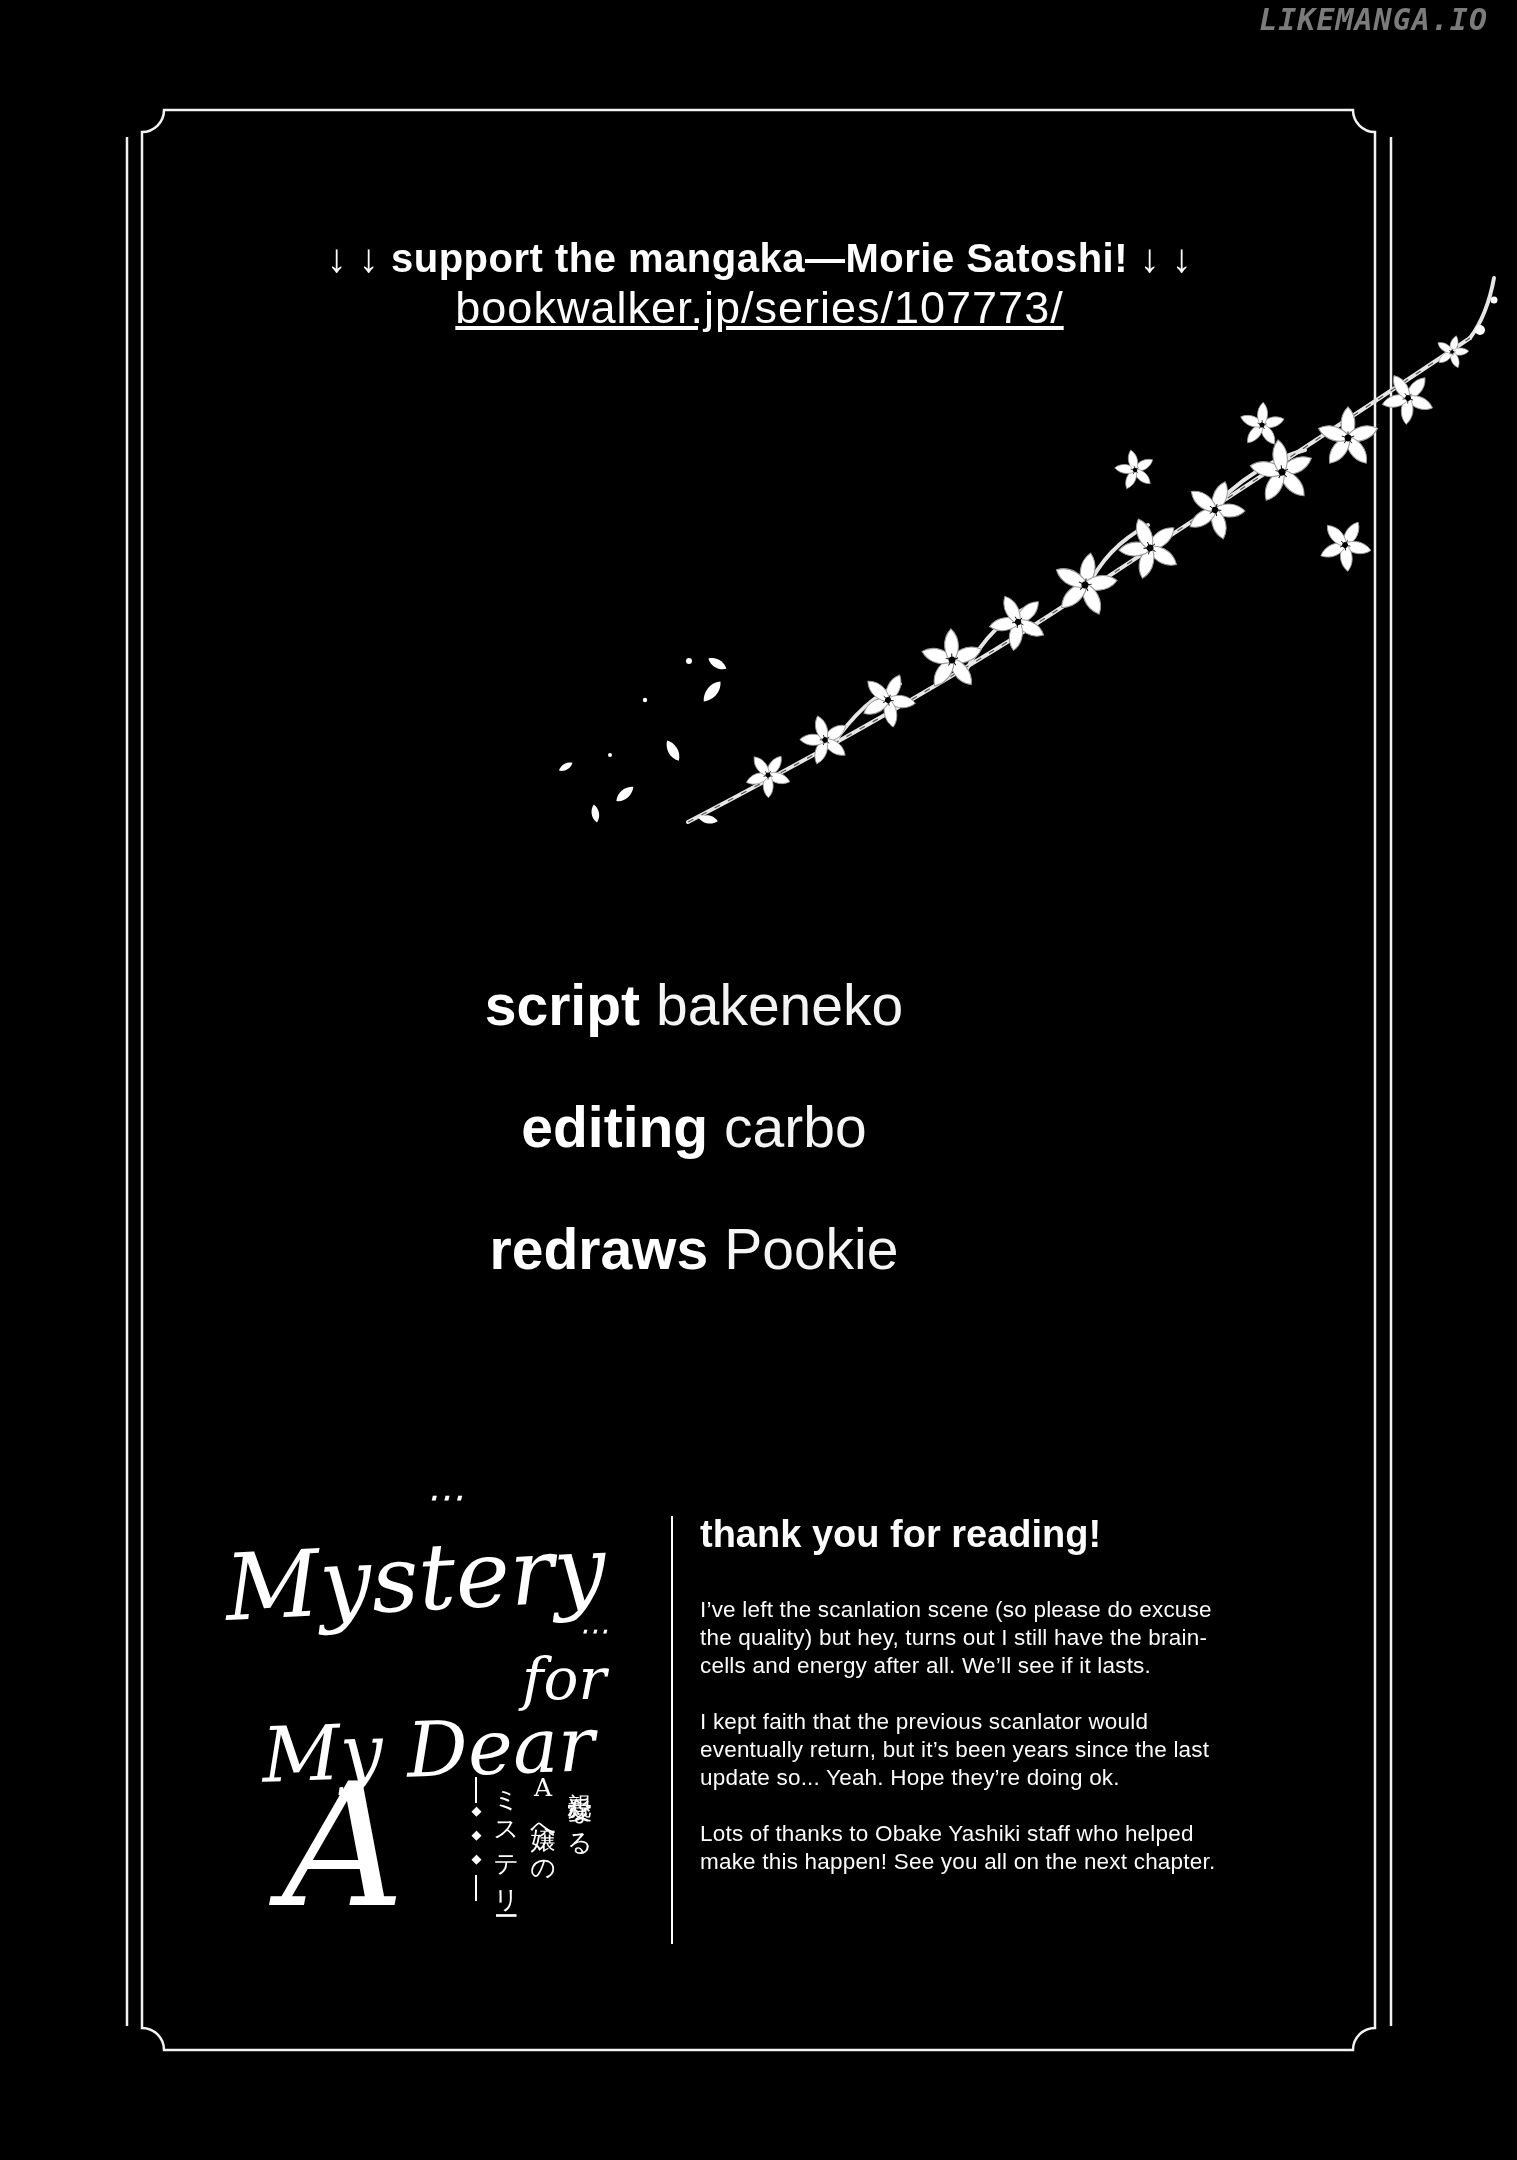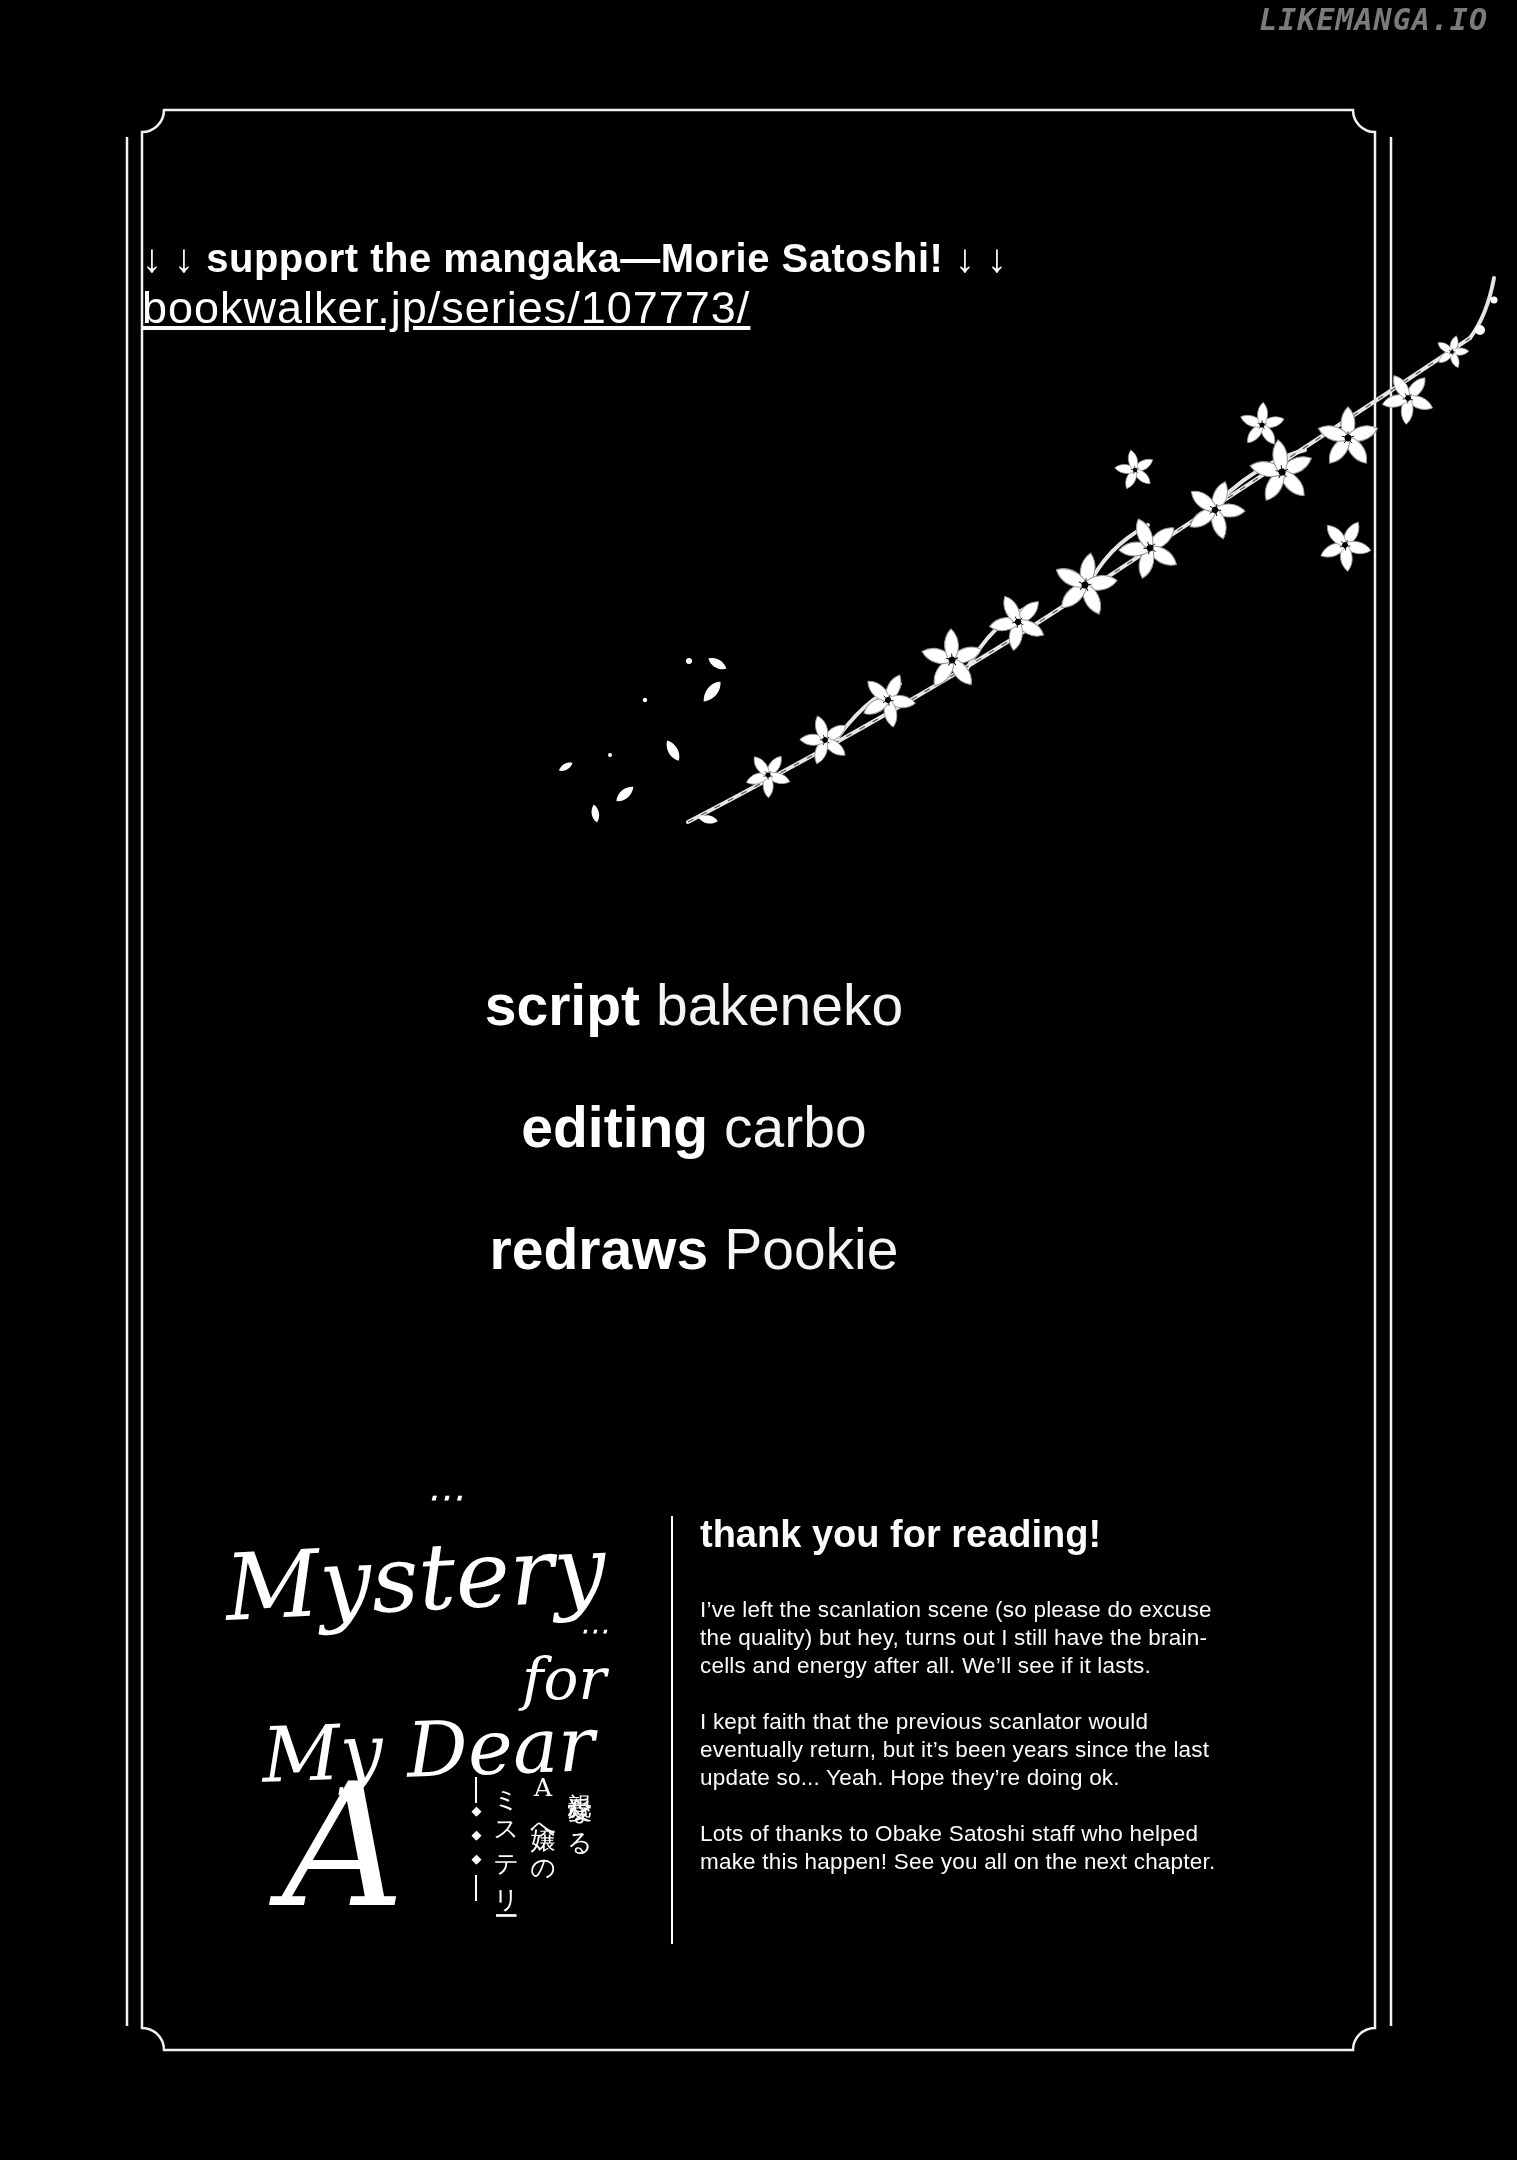--- a/index.html
+++ b/index.html
@@ -15,21 +15,21 @@
     font-style:italic; font-weight:700; font-size:30px;
     letter-spacing:1px; color:#7b7b7b;
   }
 
   
   .art-layer { position:absolute; left:0; top:0; width:1517px; height:2160px; }
 
   
   .support {
     position:absolute; left:142px; width:1235px; top:234px;
-    color:#fdfdfd;
+    text-align:center; color:#fdfdfd;
   }
   .support-line1 { font-size:40px; font-weight:800; line-height:48px; letter-spacing:0.5px; }
   .support-line2 { font-size:45px; font-weight:400; line-height:52px; letter-spacing:1px;text-decoration:underline; }
 
   
   .credits {
     position:absolute; left:142px; width:1104px; top:975px;
     text-align:center;
   }
   .credit-row { font-size:57px; line-height:60px; margin-bottom:62px; }
@@ -188,15 +188,15 @@
 </div>
 
 <div class="thanks">
   <div class="thanks-heading">thank you for reading!</div>
   <p class="thanks-para">I’ve left the scanlation scene (so please do excuse
 the quality) but hey, turns out I still have the brain-
 cells and energy after all. We’ll see if it lasts.</p>
   <p class="thanks-para">I kept faith that the previous scanlator would
 eventually return, but it’s been years since the last
 update so... Yeah. Hope they’re doing ok.</p>
-  <p class="thanks-para">Lots of thanks to Obake Satoshi staff who helped
+  <p class="thanks-para">Lots of thanks to Obake Yashiki staff who helped
 make this happen! See you all on the next chapter.</p>
 </div>
 
 </body></html>

